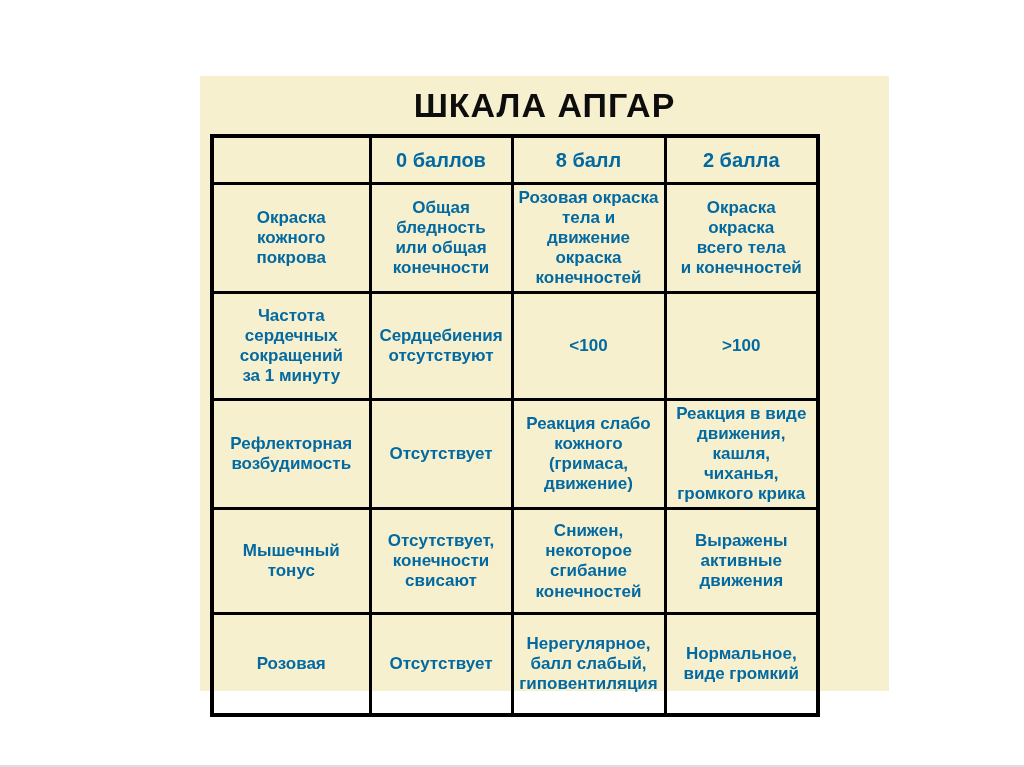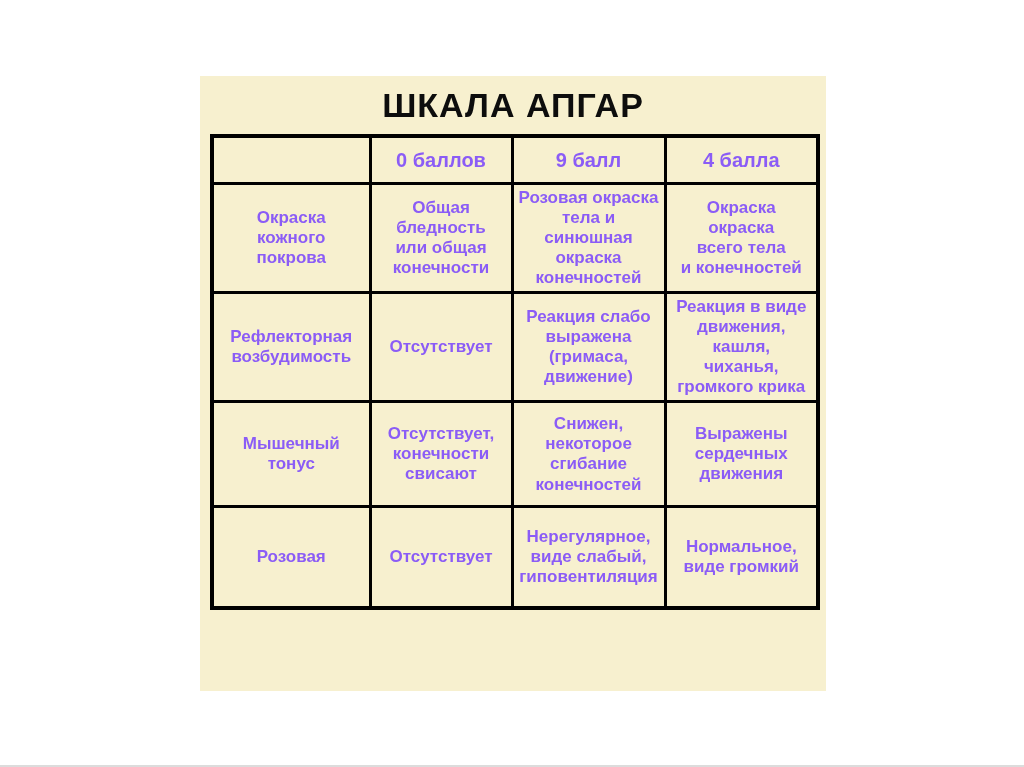--- a/index.html
+++ b/index.html
@@ -12,21 +12,21 @@
       background: #ffffff;
       position: relative;
       overflow: hidden;
       font-family: "Liberation Sans", sans-serif;
       color: #111111;
     }
     .slide-panel {
       position: absolute;
       left: 200px;
       top: 76px;
-      width: 626px;
+      width: 689px;
       height: 615px;
       background: #f7f0cf;
     }
     .page-title {
       position: absolute;
       top: 10px;
       left: 0;
       width: 100%;
       text-align: center;
       font-size: 34px;
@@ -43,21 +43,21 @@
       border: 4px solid #000000;
     }
     table.apgar th,
     table.apgar td {
       border: 3px solid #000000;
       font-weight: bold;
       text-align: center;
       vertical-align: middle;
       white-space: pre-line;
       padding: 3px 5px;
-      color: #8b5cf6;
+      color: #0369a1;
     }
     table.apgar th {
       font-size: 20px;
       height: 38px;
     }
     table.apgar td {
       font-size: 17px;
       line-height: 1.18;
     }
     td.row-label {
@@ -89,72 +89,82 @@
     <colgroup>
       <col style="width:158px">
       <col style="width:142px">
       <col style="width:153px">
       <col style="width:153px">
     </colgroup>
     <tbody>
         <tr class="r-0">
       <th></th>
       <th>0 баллов</th>
-      <th>9 балл</th>
-      <th>4 балла</th>
+      <th>8 балл</th>
+      <th>2 балла</th>
     </tr>
     <tr class="r-1">
       <td class="row-label">Окраска
 кожного
 покрова</td>
       <td>Общая
 бледность
 или общая
 конечности</td>
       <td>Розовая окраска
-тела и синюшная
+тела и движение
 окраска
 конечностей</td>
       <td>Окраска
 окраска
 всего тела
 и конечностей</td>
     </tr>
+    <tr class="r-2">
+      <td class="row-label">Частота
+сердечных
+сокращений
+за 1 минуту</td>
+      <td>Сердцебиения
+отсутствуют</td>
+      <td>&lt;100</td>
+      <td>&gt;100</td>
+    </tr>
     <tr class="r-3">
       <td class="row-label">Рефлекторная
 возбудимость</td>
       <td>Отсутствует</td>
       <td>Реакция  слабо
-выражена
+кожного
 (гримаса,
 движение)</td>
       <td>Реакция в виде
 движения, кашля,
 чиханья,
 громкого крика</td>
     </tr>
     <tr class="r-4">
       <td class="row-label">Мышечный
 тонус</td>
       <td>Отсутствует,
 конечности
 свисают</td>
       <td>Снижен,
 некоторое
 сгибание
 конечностей</td>
       <td>Выражены
-сердечных
+активные
 движения</td>
     </tr>
     <tr class="r-5">
       <td class="row-label">Розовая</td>
       <td>Отсутствует</td>
       <td>Нерегулярное,
-виде слабый,
+балл слабый,
 гиповентиляция</td>
       <td>Нормальное,
 виде громкий</td>
     </tr>
   </tbody>
     </table>
 
 </div>
 
 <div class="bottom-line"></div>

